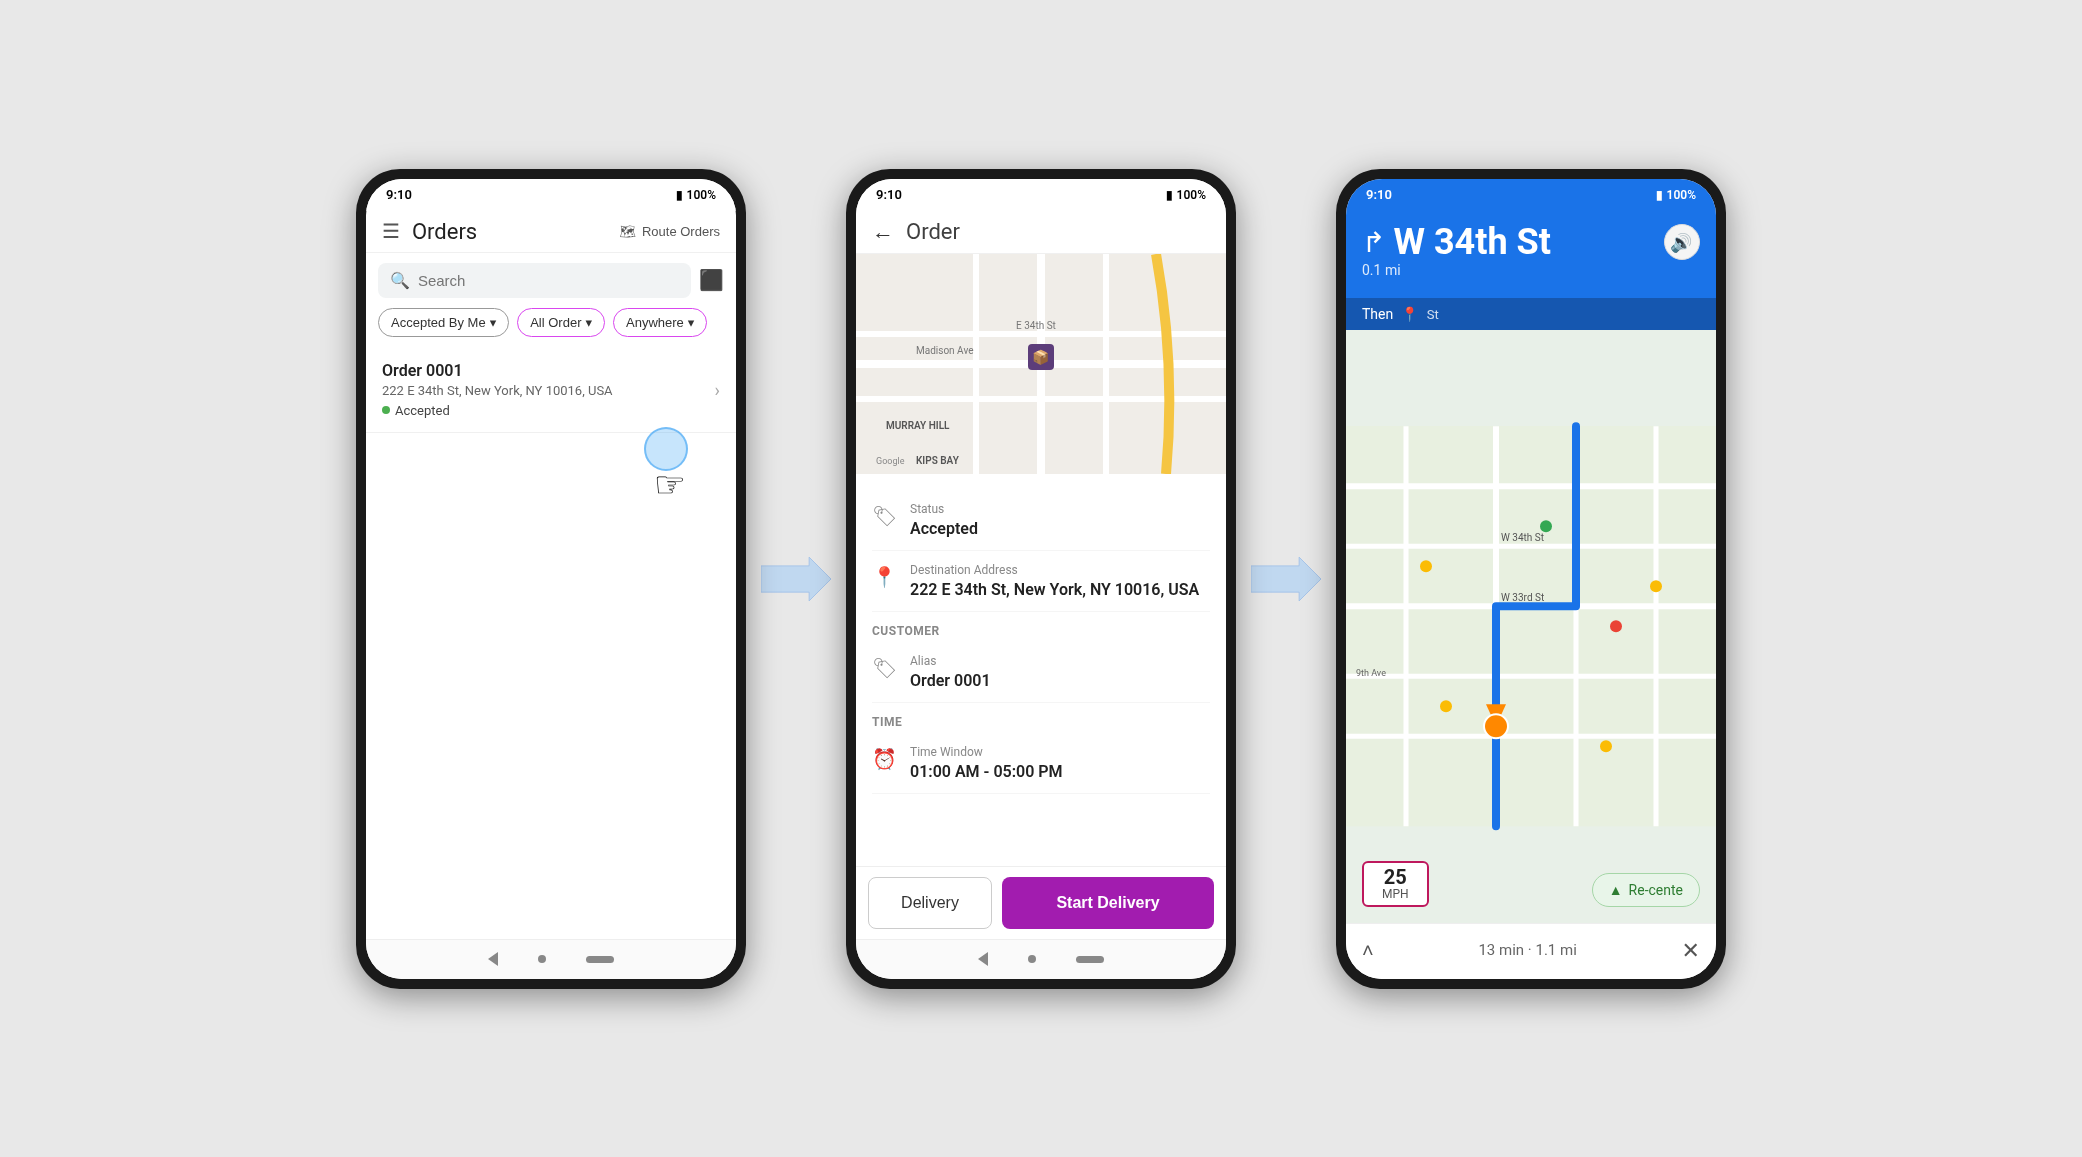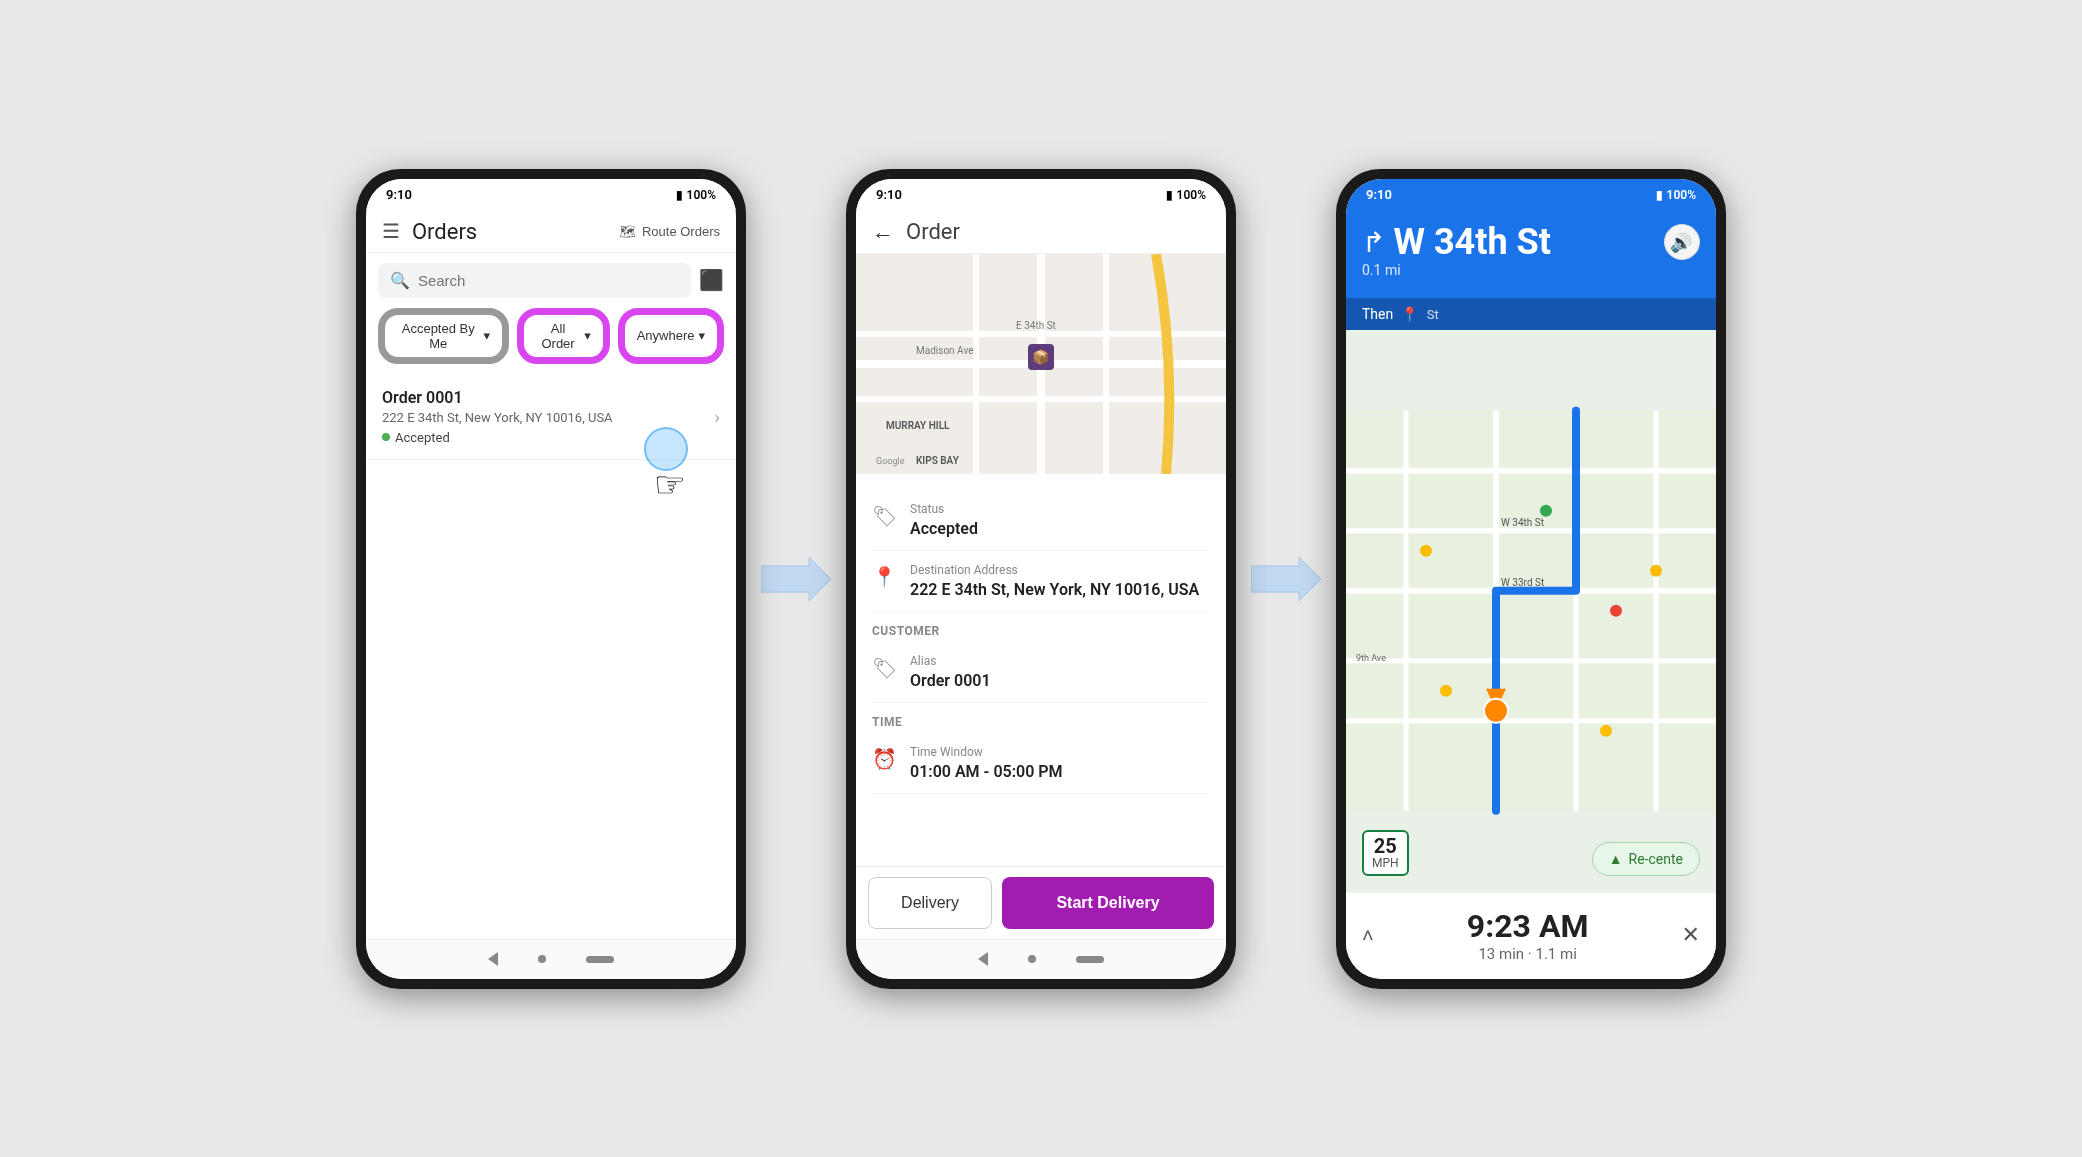--- a/index.html
+++ b/index.html
@@ -145,21 +145,21 @@
       color: #555;
     }
 
     .p1-filters {
       display: flex;
       gap: 8px;
       padding: 0 12px 10px;
     }
 
     .filter-btn {
-      border: 7px solid #d946ef;
+      border: 1px solid #d946ef;
       background: #fff;
       border-radius: 20px;
       padding: 6px 12px;
       font-size: 13px;
       color: #333;
       cursor: pointer;
       display: flex;
       align-items: center;
       gap: 4px;
     }
@@ -739,36 +739,35 @@
           <circle cx="150" cy="300" r="12" fill="#ff8800" stroke="#fff" stroke-width="2"></circle>
 
           <circle cx="80" cy="140" r="6" fill="#fbbc04"></circle>
           <circle cx="200" cy="100" r="6" fill="#34a853"></circle>
           <circle cx="270" cy="200" r="6" fill="#ea4335"></circle>
           <circle cx="310" cy="160" r="6" fill="#fbbc04"></circle>
           <circle cx="100" cy="280" r="6" fill="#fbbc04"></circle>
           <circle cx="260" cy="320" r="6" fill="#fbbc04"></circle>
         </svg>
         
-        <div style="position:absolute; bottom:16px; left:16px; background:#fff; border:2px solid #15803d; border-radius:6px; padding:4px 8px; text-align:center;">
+        <div style="position:absolute; bottom:16px; left:16px; background:#fff; border:2px solid #be185d; border-radius:6px; padding:4px 18px; text-align:center;">
           <div class="speed-num">25</div>
           <div class="speed-unit">MPH</div>
         </div>
         
         <div class="recenter-btn" style="position:absolute; bottom:16px; right:16px;">
           <span>▲</span>
           <span>Re-cente</span>
         </div>
       </div>
 
       <div class="nav-bottom-bar">
         <div class="nav-bottom-controls">
           <span style="font-size:20px; color:#555; cursor:pointer">˄</span>
           <div style="text-align:center; flex:1">
-            <div class="nav-time-main">9:23 AM</div>
             <div class="nav-time-sub">13 min · 1.1 mi</div>
           </div>
           <span style="font-size:22px; color:#555; cursor:pointer">✕</span>
         </div>
       </div>
 
     </div>
   </div>
 
 </div>

